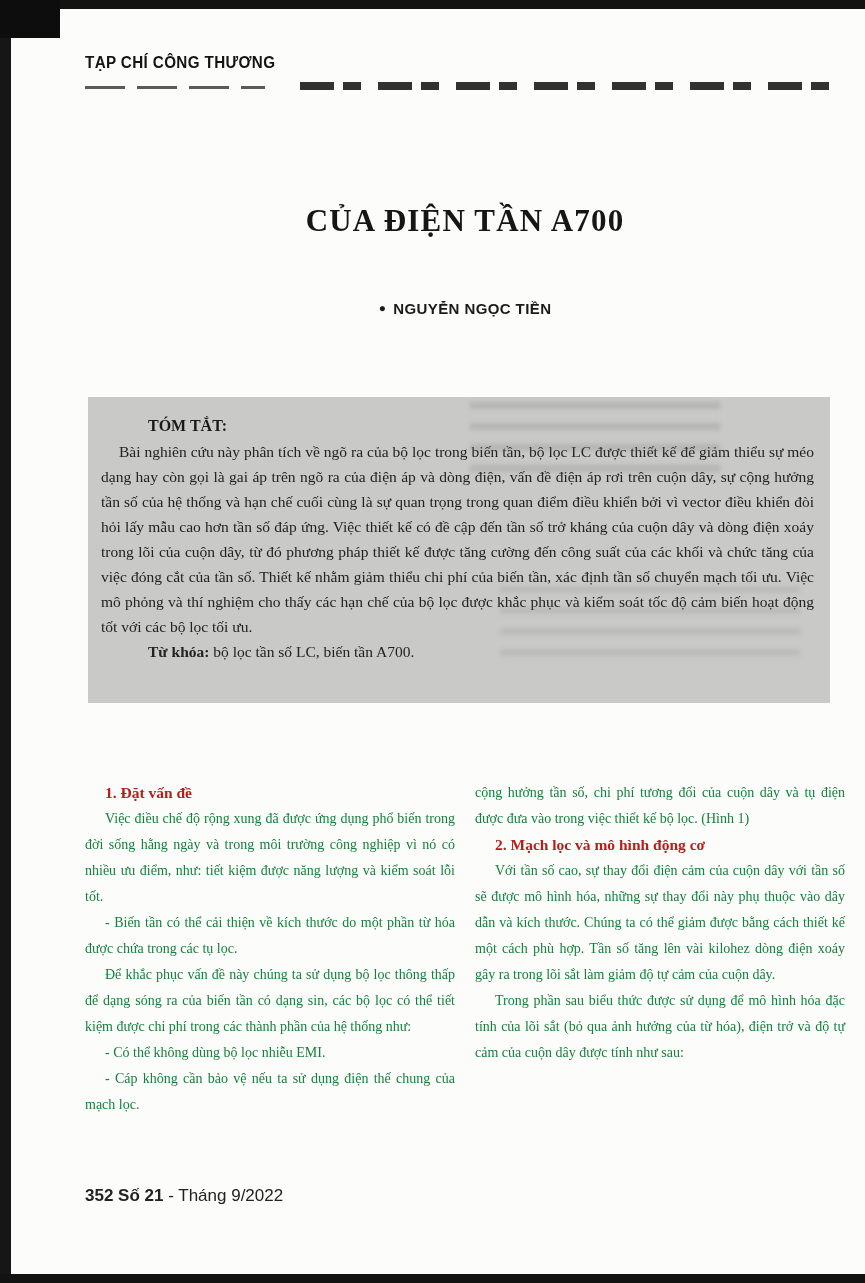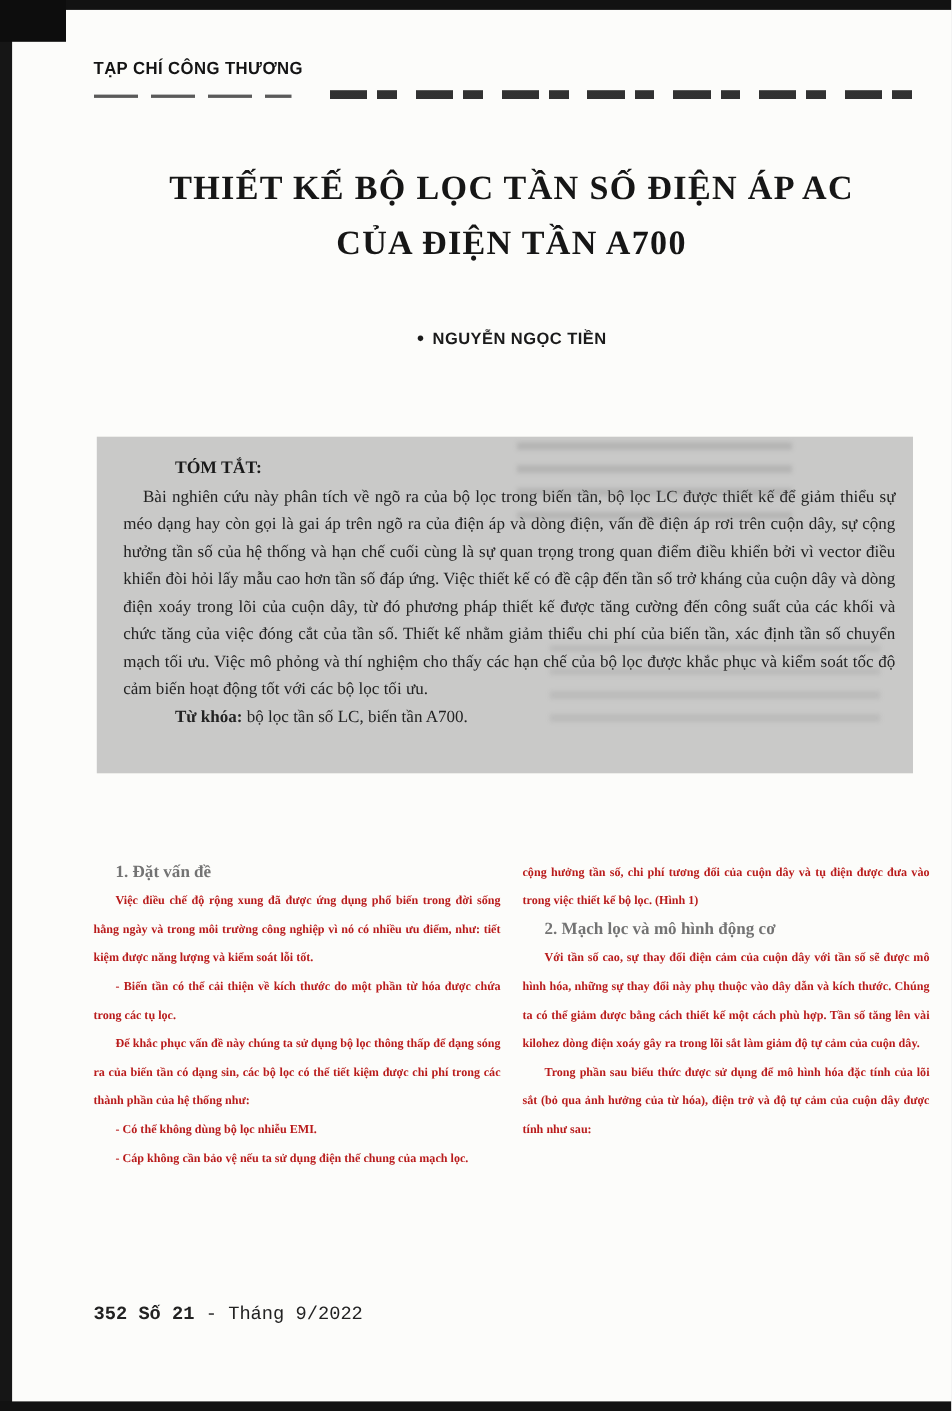--- a/index.html
+++ b/index.html
@@ -45,21 +45,21 @@
   .author {
     position:absolute; top:300px; left:85px; width:760px; text-align:center;
     font-family:"Liberation Sans","DejaVu Sans",sans-serif;
     font-weight:bold; font-size:15px; letter-spacing:.4px; color:#1a1a1a;
   }
   .author .bullet { font-size:12px; margin-right:7px; position:relative; top:-2px; }
 
   
   .abstract {
     position:absolute; top:397px; left:88px; width:742px; min-height:306px;
-    background:#c9c9c8; padding:20px 16px 14px 24px;
+    background:#c9c9c8; padding:20px 16px 14px 13px;
   }
   .abstract-heading { font-weight:bold; font-size:16px; padding-left:47px; margin-bottom:4px; color:#1a1a1a; }
   .abstract-body {
     font-size:15.5px; line-height:25px; text-align:justify; text-indent:18px; color:#222;
   }
   .abstract-keywords { font-size:15.5px; line-height:25px; text-indent:47px; color:#222; margin-top:0; }
   .abstract-keywords .kw-label { font-weight:bold; }
 
   
   .ghost { position:absolute; pointer-events:none; filter:blur(2px); }
@@ -72,53 +72,53 @@
     background:repeating-linear-gradient(180deg, rgba(120,120,120,.16) 0 7px, transparent 7px 21px);
   }
 
   
   .columns {
     position:absolute; top:780px; left:85px; width:760px;
     display:flex; gap:20px;
   }
   .col { flex:1 1 0; }
   .col p {
-    font-size:11px; line-height:26px; text-align:justify;
-    text-indent:20px; color:#b91c1c;font-weight:bold;
+    font-size:14px; line-height:26px; text-align:justify;
+    text-indent:20px; color:#15803d;
   }
   .col p.no-indent { text-indent:0; }
   .col h2 {
     font-size:15.5px; line-height:26px; font-weight:bold;
-    padding-left:20px; color:#737373;
+    padding-left:20px; color:#b91c1c;
   }
 
   
   .footer {
     position:absolute; top:1186px; left:85px;
-    font-family:Liberation Mono, monospace;
+    font-family:Liberation Sans, sans-serif;
     font-size:17px; color:#222;
   }
   .footer .footer-bold { font-weight:bold; }
 </style>
 </head>
 <body>
 
 <div class="page">
 
   <div class="edge-top"></div>
   <div class="edge-left"></div>
   <div class="edge-bottom"></div>
   <div class="corner-tl"></div>
 
   <div class="journal-name">TẠP CHÍ CÔNG THƯƠNG</div>
   <div class="header-underline"></div>
   <div class="header-dashes"></div>
 
   <h1 class="title">
-    <span>THIẾT KẾ BỘ LỌC TẦN SỐ ĐIỆN ÁP AC</span><br>
+    <br>
     <span>CỦA ĐIỆN TẦN A700</span>
   </h1>
 
   <div class="author">
     <span class="bullet">●</span><span>NGUYỄN NGỌC TIỀN</span>
   </div>
 
   <section class="abstract">
     <p class="abstract-heading">TÓM TẮT:</p>
     <p class="abstract-body">Bài nghiên cứu này phân tích về ngõ ra của bộ lọc trong biến tần, bộ lọc LC được thiết kế để giảm thiểu sự méo dạng hay còn gọi là gai áp trên ngõ ra của điện áp và dòng điện, vấn đề điện áp rơi trên cuộn dây, sự cộng hưởng tần số của hệ thống và hạn chế cuối cùng là sự quan trọng trong quan điểm điều khiển bởi vì vector điều khiển đòi hỏi lấy mẫu cao hơn tần số đáp ứng. Việc thiết kế có đề cập đến tần số trở kháng của cuộn dây và dòng điện xoáy trong lõi của cuộn dây, từ đó phương pháp thiết kế được tăng cường đến công suất của các khối và chức tăng của việc đóng cắt của tần số. Thiết kế nhằm giảm thiểu chi phí của biến tần, xác định tần số chuyển mạch tối ưu. Việc mô phỏng và thí nghiệm cho thấy các hạn chế của bộ lọc được khắc phục và kiểm soát tốc độ cảm biến hoạt động tốt với các bộ lọc tối ưu.</p>

